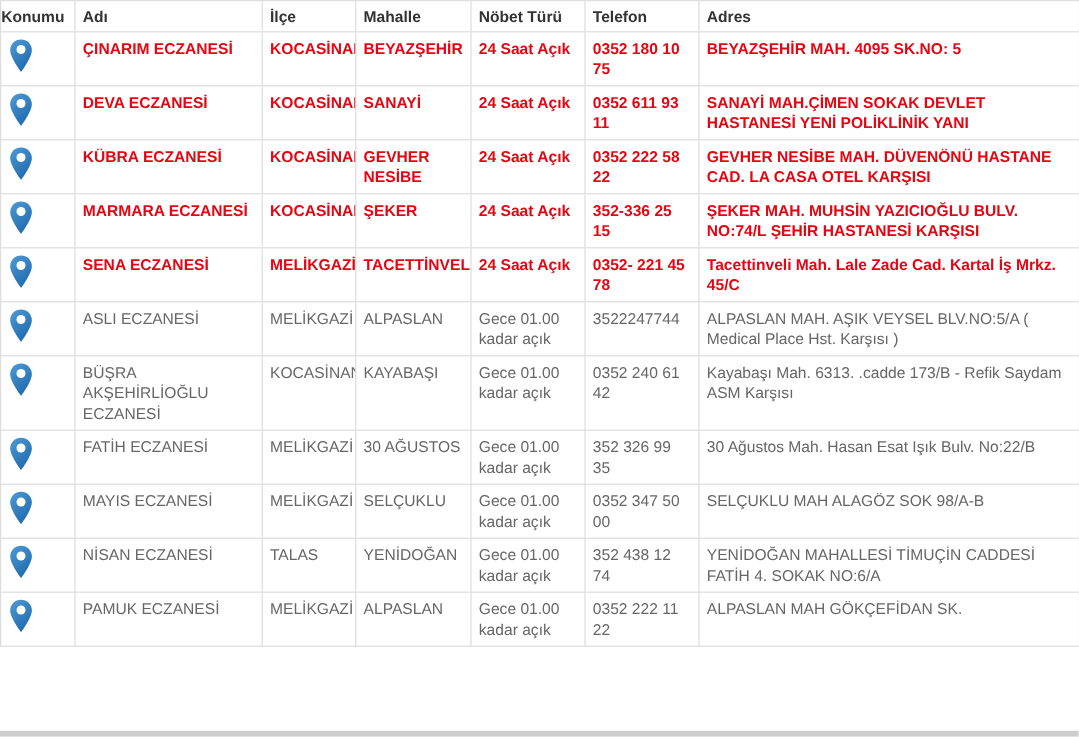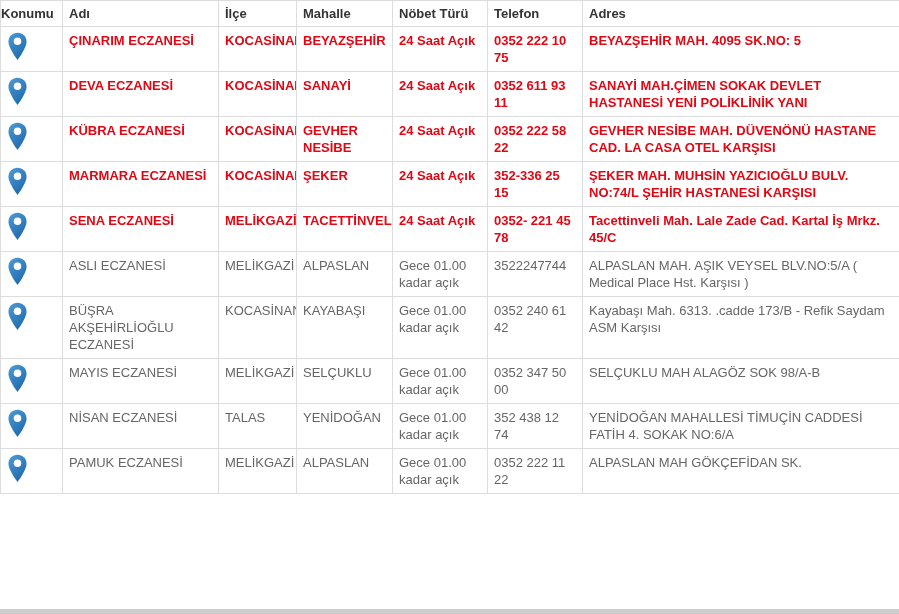--- a/index.html
+++ b/index.html
@@ -97,21 +97,21 @@
         <svg width="21" height="29" viewBox="0 0 24 34">
           <path d="M12 1 C6.1 1 1.4 5.6 1.4 11.3 c0 7.6 10.6 21.4 10.6 21.4 s10.6-13.8 10.6-21.4 C22.6 5.6 17.9 1 12 1 z" fill="url(#pinGrad)"></path>
           <circle cx="12" cy="10.9" r="4.4" fill="#ffffff"></circle>
         </svg>
       </span>
     </td>
     <td>ÇINARIM ECZANESİ</td>
     <td>KOCASİNAN</td>
     <td>BEYAZŞEHİR</td>
     <td>24 Saat Açık</td>
-    <td>0352 222 10 75</td>
+    <td>0352 180 10 75</td>
     <td>BEYAZŞEHİR MAH. 4095 SK.NO: 5</td>
   </tr>
       <tr class="open24">
     <td class="c-loc">
       <span class="pin">
         <svg width="21" height="29" viewBox="0 0 24 34">
           <path d="M12 1 C6.1 1 1.4 5.6 1.4 11.3 c0 7.6 10.6 21.4 10.6 21.4 s10.6-13.8 10.6-21.4 C22.6 5.6 17.9 1 12 1 z" fill="url(#pinGrad)"></path>
           <circle cx="12" cy="10.9" r="4.4" fill="#ffffff"></circle>
         </svg>
       </span>
@@ -195,20 +195,36 @@
           <circle cx="12" cy="10.9" r="4.4" fill="#ffffff"></circle>
         </svg>
       </span>
     </td>
     <td>BÜŞRA AKŞEHİRLİOĞLU ECZANESİ</td>
     <td>KOCASİNAN</td>
     <td>KAYABAŞI</td>
     <td>Gece 01.00 kadar açık</td>
     <td>0352 240 61 42</td>
     <td>Kayabaşı Mah. 6313. .cadde 173/B - Refik Saydam ASM Karşısı</td>
+  </tr>
+      <tr>
+    <td class="c-loc">
+      <span class="pin">
+        <svg width="21" height="29" viewBox="0 0 24 34">
+          <path d="M12 1 C6.1 1 1.4 5.6 1.4 11.3 c0 7.6 10.6 21.4 10.6 21.4 s10.6-13.8 10.6-21.4 C22.6 5.6 17.9 1 12 1 z" fill="url(#pinGrad)"></path>
+          <circle cx="12" cy="10.9" r="4.4" fill="#ffffff"></circle>
+        </svg>
+      </span>
+    </td>
+    <td>FATİH ECZANESİ</td>
+    <td>MELİKGAZİ</td>
+    <td>30 AĞUSTOS</td>
+    <td>Gece 01.00 kadar açık</td>
+    <td>352 326 99 35</td>
+    <td>30 Ağustos Mah. Hasan Esat Işık Bulv. No:22/B</td>
   </tr>
       <tr>
     <td class="c-loc">
       <span class="pin">
         <svg width="21" height="29" viewBox="0 0 24 34">
           <path d="M12 1 C6.1 1 1.4 5.6 1.4 11.3 c0 7.6 10.6 21.4 10.6 21.4 s10.6-13.8 10.6-21.4 C22.6 5.6 17.9 1 12 1 z" fill="url(#pinGrad)"></path>
           <circle cx="12" cy="10.9" r="4.4" fill="#ffffff"></circle>
         </svg>
       </span>
     </td>

